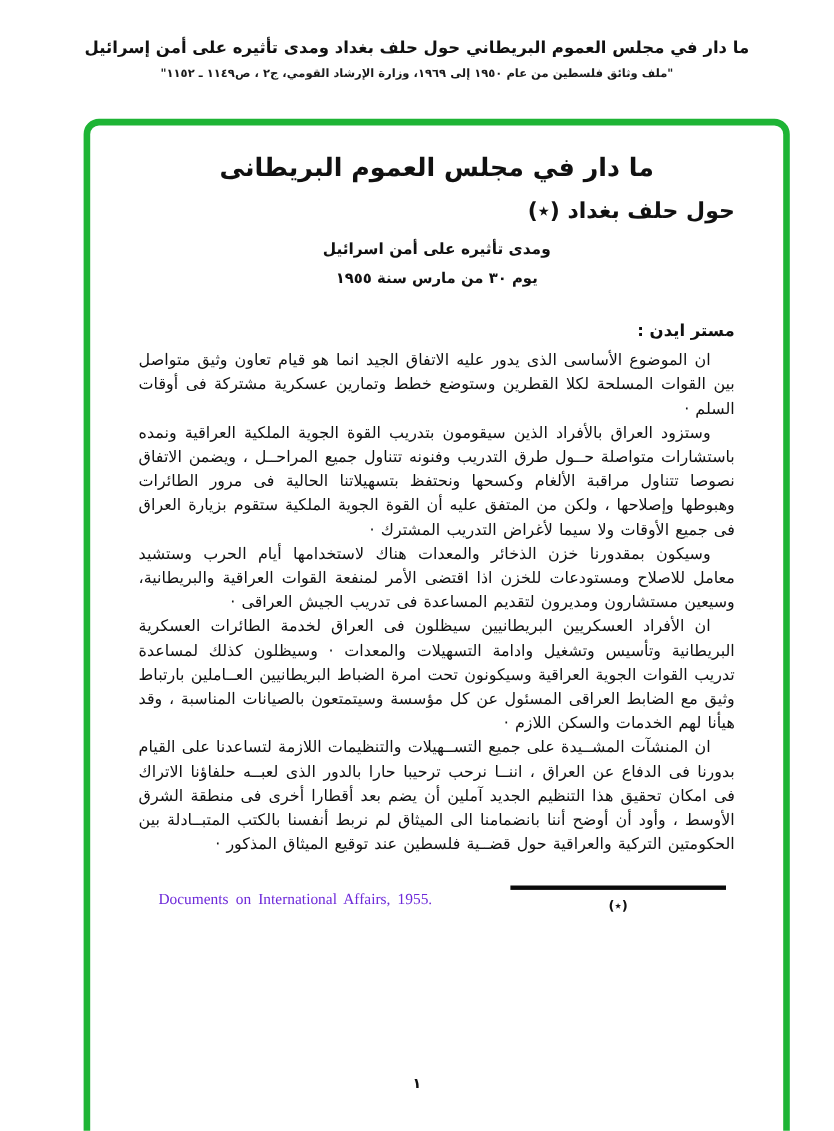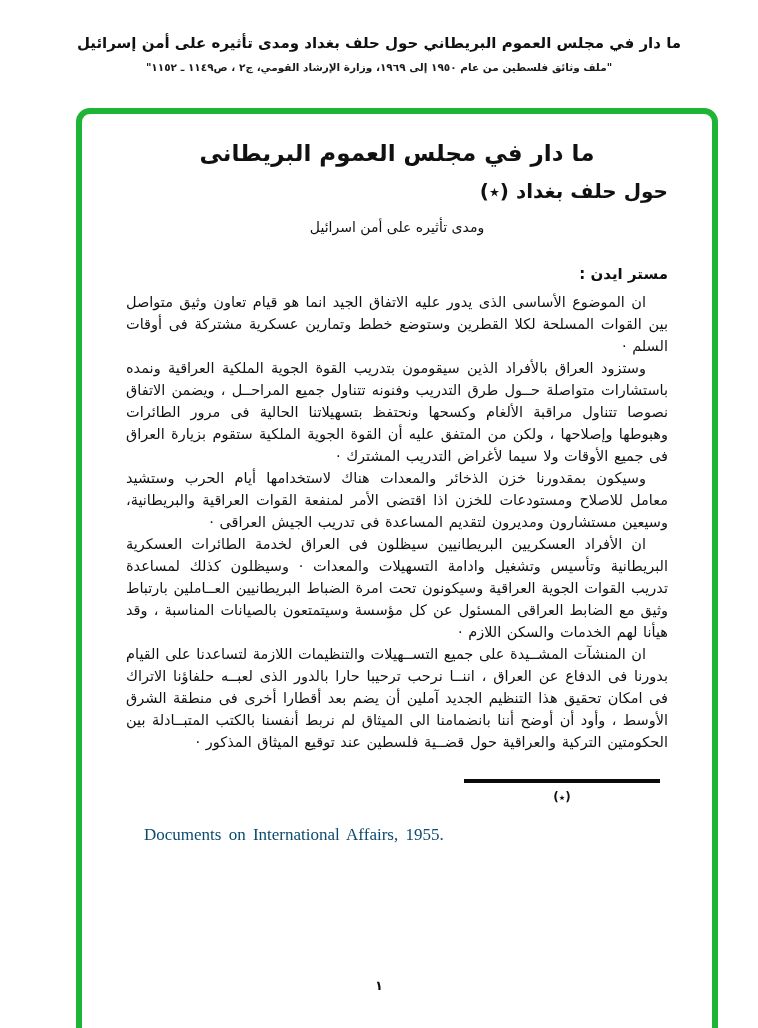--- a/index.html
+++ b/index.html
@@ -24,21 +24,21 @@
     width: 642px; height: 962px;
     border: 6px solid var(--green, #1eb435);
     border-radius: 14px;
     background: #fff;
     padding: 26px 44px 0 44px;
     direction: rtl;
   }
 
   .doc-title1 { text-align: center; font-size: 23px; font-weight: bold; }
   .doc-title2 { text-align: right; font-size: 20px; font-weight: bold; margin-top: 13px; }
-  .doc-subtitle { text-align: center; font-size: 14px; font-weight: normal; margin-top: 16px; }
+  .doc-subtitle { text-align: center; font-size: 14px; font-weight: bold; margin-top: 16px; }
   .doc-date { text-align: center; font-size: 13.5px; font-weight: bold; margin-top: 10px; }
 
   .speaker { font-size: 15px; font-weight: bold; margin-top: 30px; }
 
   .body-text { margin-top: 8px; }
   .para {
     direction: rtl;
     text-align: justify;
     text-justify: inter-word;
     font-size: 14.5px;
@@ -50,25 +50,24 @@
   .footnote-row {
     direction: ltr;
     display: flex;
     justify-content: space-between;
     align-items: flex-start;
     margin-top: 26px;
     padding: 0 8px 0 18px;
   }
   .fn-src {
     font-family: "Liberation Serif", serif;
-    font-size: 17px;
-    color: #0c4a6e;
+    font-size: 14px;
+    color: #6d28d9;
     padding-top: 6px;
     word-spacing: 3px;
-    margin-top: 40px;
   }
   .fn-right { width: 196px; display: flex; flex-direction: column; align-items: center; }
   .fn-rule { width: 100%; height: 4px; background: #0a0a0a; }
   .fn-marker { font-size: 12px; font-weight: bold; margin-top: 7px; direction: rtl; }
 
   .page-number {
     position: absolute;
     left: 0; right: 0;
     top: 978px;
     text-align: center;
@@ -84,20 +83,21 @@
   <div class="page-header">
     <div class="hdr-line1">ما دار في مجلس العموم البريطاني حول حلف بغداد ومدى تأثيره على أمن إسرائيل</div>
     <div class="hdr-line2">"ملف وثائق فلسطين من عام ١٩٥٠ إلى ١٩٦٩، وزارة الإرشاد القومي، ج٢ ، ص١١٤٩ ـ ١١٥٢"</div>
   </div>
 
   <div class="frame">
 
     <div class="doc-title1">ما دار في مجلس العموم البريطانى</div>
     <div class="doc-title2">حول حلف بغداد (٭)</div>
     <div class="doc-subtitle">ومدى تأثيره على أمن اسرائيل</div>
+    <div class="doc-date">يوم ٣٠ من مارس سنة ١٩٥٥</div>
 
     <div class="speaker">مستر ايدن :</div>
 
     <div class="body-text">
       <p class="para">ان الموضوع الأساسى الذى يدور عليه الاتفاق الجيد انما هو قيام تعاون وثيق متواصل بين القوات المسلحة لكلا القطرين وستوضع خطط وتمارين عسكرية مشتركة فى أوقات السلم ·</p>
       <p class="para">وستزود العراق بالأفراد الذين سيقومون بتدريب القوة الجوية الملكية العراقية ونمده باستشارات متواصلة حــول طرق التدريب وفنونه تتناول جميع المراحــل ، ويضمن الاتفاق نصوصا تتناول مراقبة الألغام وكسحها ونحتفظ بتسهيلاتنا الحالية فى مرور الطائرات وهبوطها وإصلاحها ، ولكن من المتفق عليه أن القوة الجوية الملكية ستقوم بزيارة العراق فى جميع الأوقات ولا سيما لأغراض التدريب المشترك ·</p>
       <p class="para">وسيكون بمقدورنا خزن الذخائر والمعدات هناك لاستخدامها أيام الحرب وستشيد معامل للاصلاح ومستودعات للخزن اذا اقتضى الأمر لمنفعة القوات العراقية والبريطانية، وسيعين مستشارون ومديرون لتقديم المساعدة فى تدريب الجيش العراقى ·</p>
       <p class="para">ان الأفراد العسكريين البريطانيين سيظلون فى العراق لخدمة الطائرات العسكرية البريطانية وتأسيس وتشغيل وادامة التسهيلات والمعدات · وسيظلون كذلك لمساعدة تدريب القوات الجوية العراقية وسيكونون تحت امرة الضباط البريطانيين العــاملين بارتباط وثيق مع الضابط العراقى المسئول عن كل مؤسسة وسيتمتعون بالصيانات المناسبة ، وقد هيأنا لهم الخدمات والسكن اللازم ·</p>
       <p class="para">ان المنشآت المشــيدة على جميع التســهيلات والتنظيمات اللازمة لتساعدنا على القيام بدورنا فى الدفاع عن العراق ، اننــا نرحب ترحيبا حارا بالدور الذى لعبــه حلفاؤنا الاتراك فى امكان تحقيق هذا التنظيم الجديد آملين أن يضم بعد أقطارا أخرى فى منطقة الشرق الأوسط ، وأود أن أوضح أننا بانضمامنا الى الميثاق لم نربط أنفسنا بالكتب المتبــادلة بين الحكومتين التركية والعراقية حول قضــية فلسطين عند توقيع الميثاق المذكور ·</p>
     </div>

